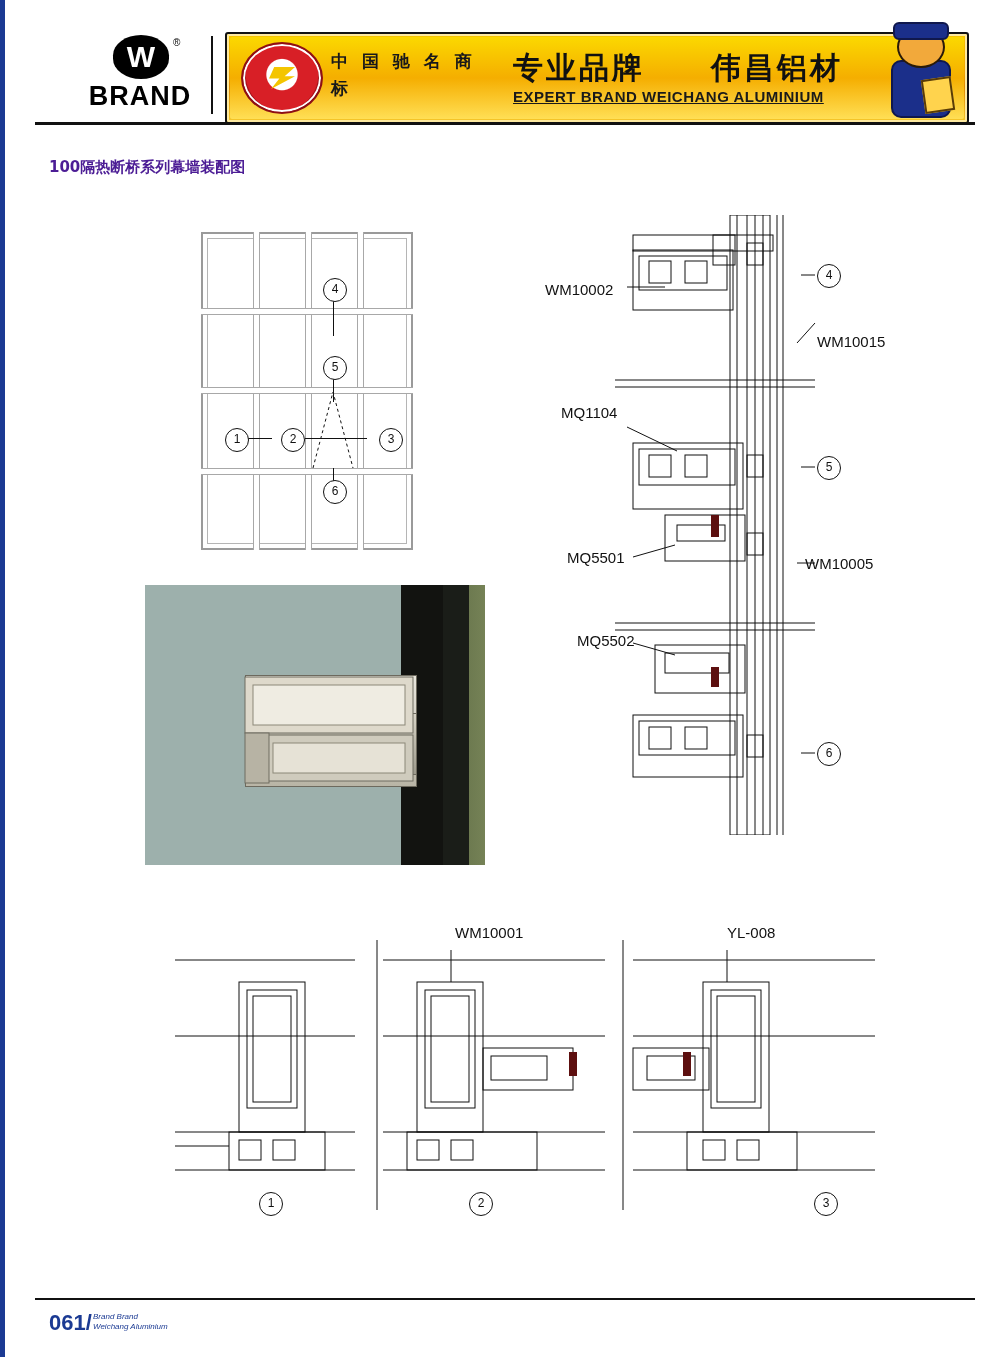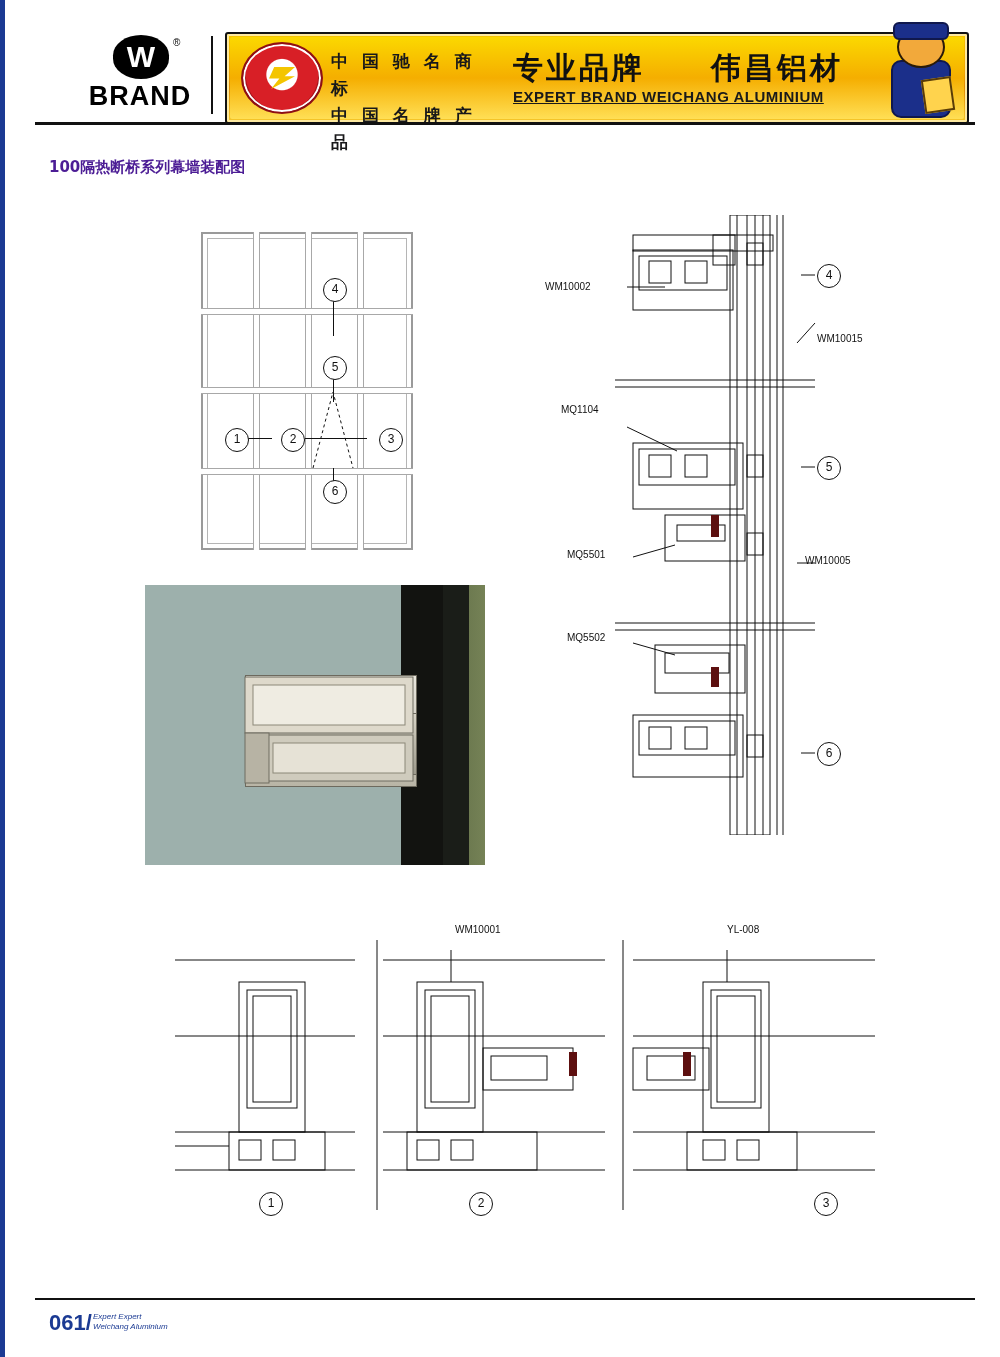--- a/index.html
+++ b/index.html
@@ -109,21 +109,21 @@
     position:absolute;left:30px;top:122px;width:940px;height:3px;background:#111;
   }
   
   .doc-title{
     position:absolute;left:44px;top:158px;
     font-size:15px;font-weight:bold;color:#4c1d95;
     font-family:"DejaVu Sans", sans-serif;
   }
   
   .cad-label{
-    position:absolute;font-size:10px;color:#111;white-space:nowrap;
+    position:absolute;font-size:15px;color:#111;white-space:nowrap;
     font-family:"Liberation Sans", sans-serif;
   }
   .leader{position:absolute;background:#111;}
   .circ{
     position:absolute;width:22px;height:22px;border:1px solid #111;border-radius:50%;
     font-size:12px;text-align:center;line-height:21px;color:#111;background:#fff;
   }
   
   .elev{
     position:absolute;left:196px;top:232px;width:212px;height:318px;
@@ -180,21 +180,20 @@
       <div class="logo-reg">®</div>
       <div class="logo-text">BRAND</div>
     </div>
     <div class="logo-sep"></div>
 
     <div class="banner">
       <div class="banner-inner"></div>
       <div class="seal"></div>
       <div class="cn-lines">
         <div>中 国 驰 名 商 标</div>
-        <div>中 国 名 牌 产 品</div>
       </div>
       <div class="brand-cn">专业品牌</div>
       <div class="brand-cn2">伟昌铝材</div>
       <div class="brand-en">EXPERT BRAND WEICHANG ALUMINIUM</div>
       <div class="mascot">
         <div class="mascot-body"></div>
         <div class="mascot-head"></div>
         <div class="mascot-hat"></div>
         <div class="mascot-board"></div>
       </div>
@@ -308,21 +307,21 @@
         <line x1="286" y1="60" x2="300" y2="60"></line>
         <line x1="286" y1="252" x2="300" y2="252"></line>
         <line x1="286" y1="538" x2="300" y2="538"></line>
       </g>
     </svg>
     <div class="cad-label" style="left:30px;top:66px">WM10002</div>
     <div class="cad-label" style="left:302px;top:118px">WM10015</div>
     <div class="cad-label" style="left:46px;top:189px">MQ1104</div>
     <div class="cad-label" style="left:52px;top:334px">MQ5501</div>
     <div class="cad-label" style="left:290px;top:340px">WM10005</div>
-    <div class="cad-label" style="left:52px;top:417px">MQ5502</div>
+    <div class="cad-label" style="left:62px;top:417px">MQ5502</div>
 
     <div class="circ" style="left:302px;top:49px">4</div>
     <div class="circ" style="left:302px;top:241px">5</div>
     <div class="circ" style="left:302px;top:527px">6</div>
   </div>
 
   <div style="position:absolute;left:150px;top:940px;width:740px;height:270px">
     <svg width="740" height="270">
       <g stroke="#111" fill="none" stroke-width="1">
 
@@ -379,17 +378,17 @@
     <div class="cad-label" style="left:300px;top:-16px">WM10001</div>
     <div class="cad-label" style="left:572px;top:-16px">YL-008</div>
     <div class="circ" style="left:104px;top:252px">1</div>
     <div class="circ" style="left:314px;top:252px">2</div>
     <div class="circ" style="left:659px;top:252px">3</div>
   </div>
 
   <div class="footer-rule"></div>
   <div class="pageno"><span>061</span><span class="slash">/</span></div>
   <div class="footer-en">
-    <div>Expert Expert</div>
+    <div>Brand Brand</div>
     <div>Weichang Aluminium</div>
   </div>
 
 </div>
 
 </body></html>

